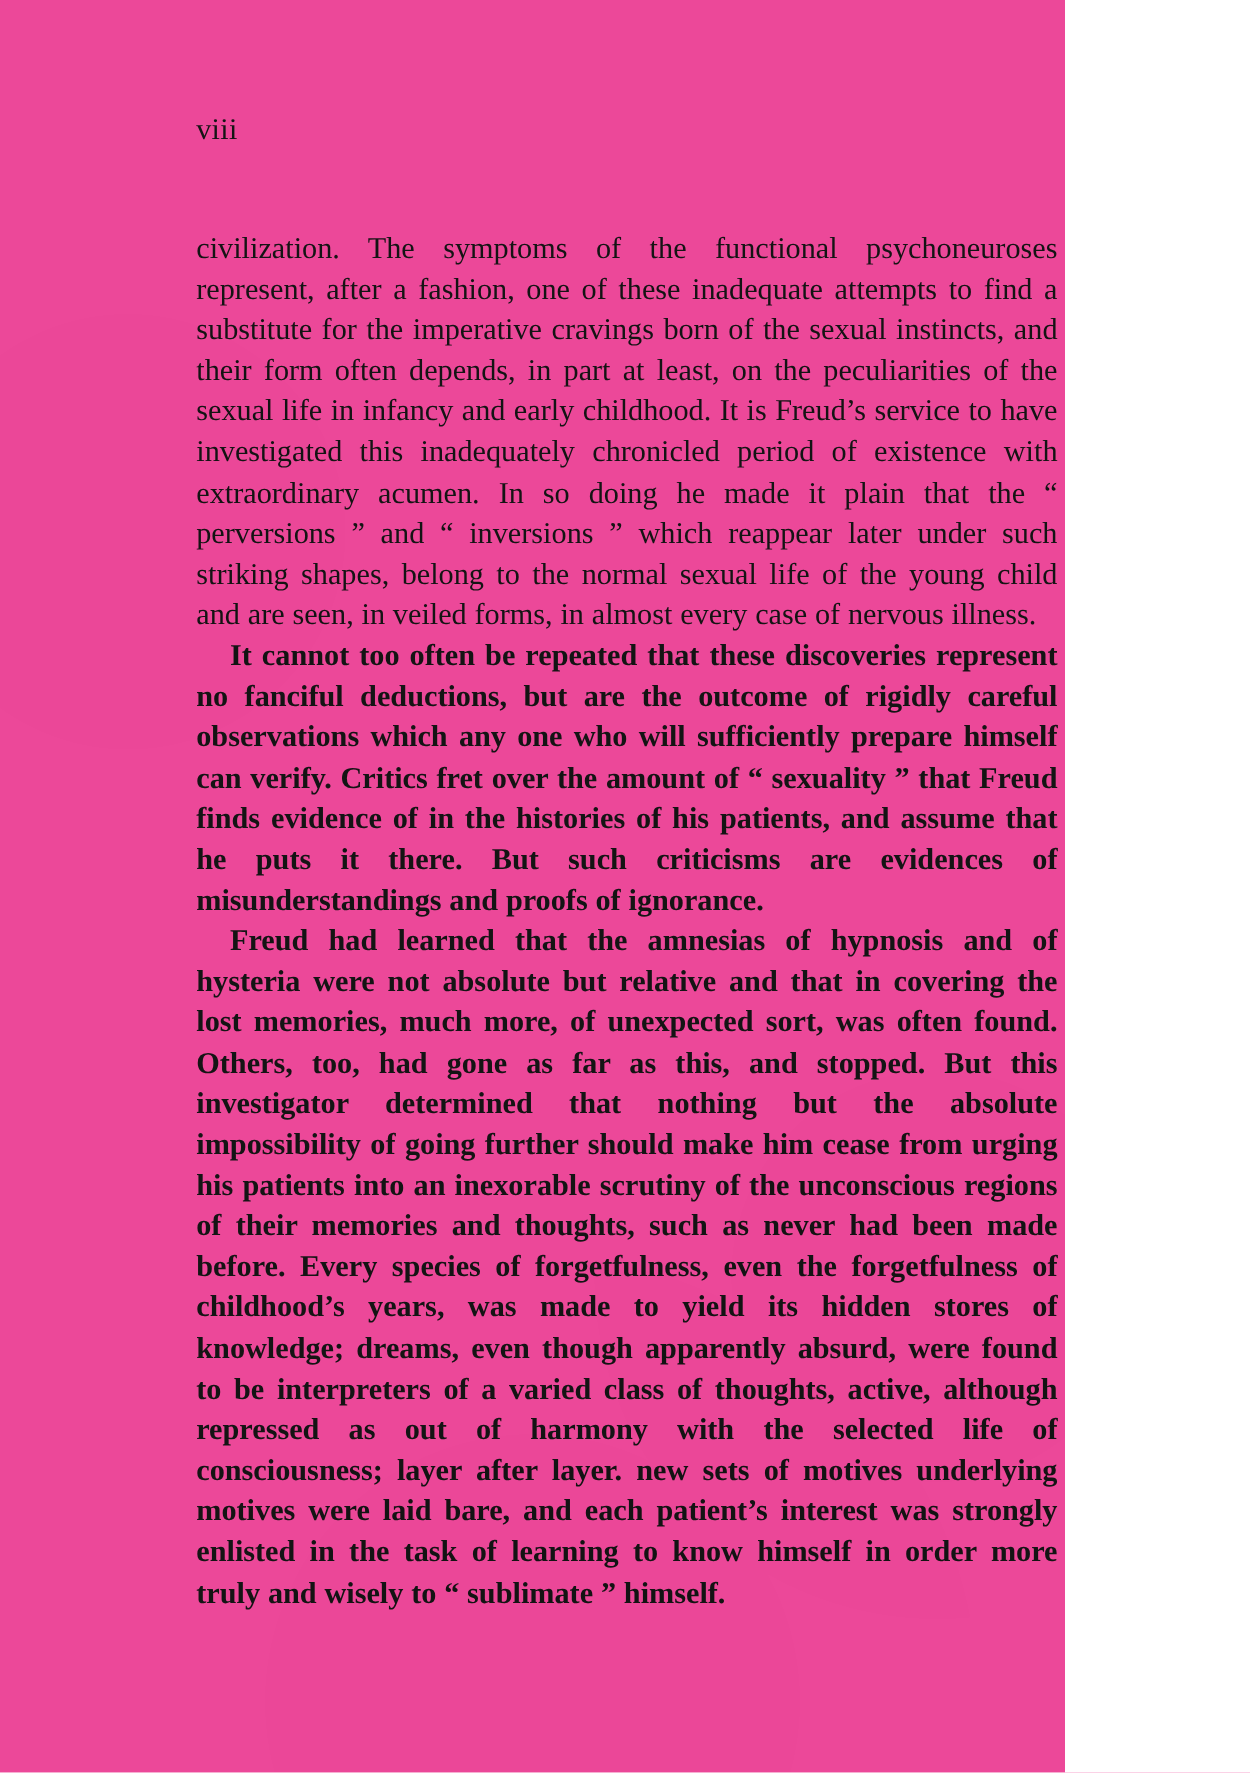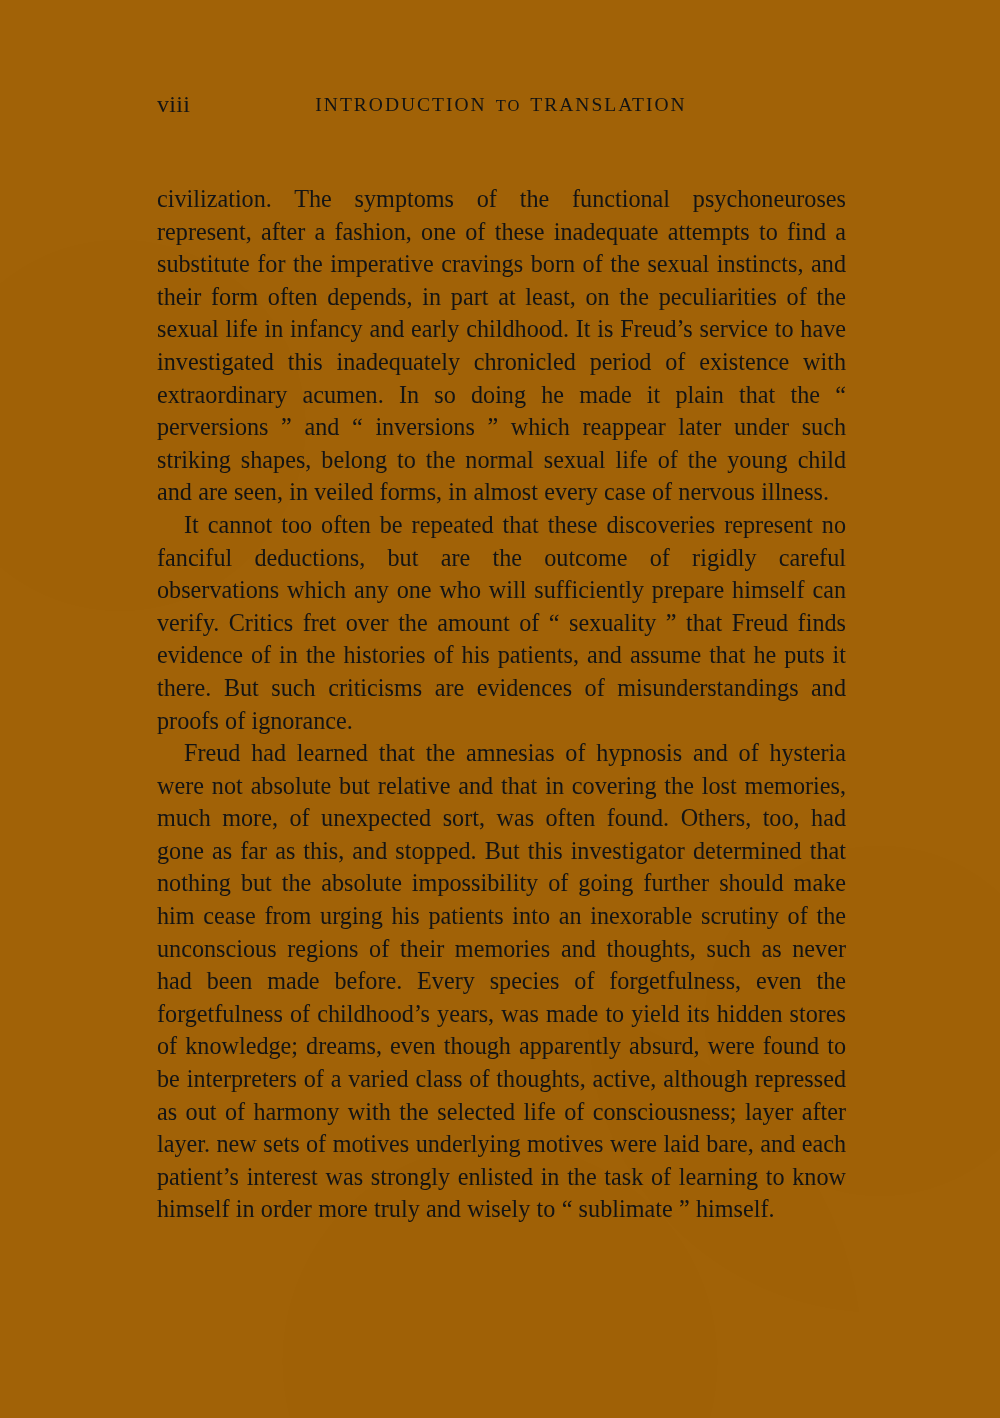--- a/index.html
+++ b/index.html
@@ -12,23 +12,23 @@
     width: 1000px;
     height: 1418px;
     overflow: hidden;
     font-family: "Liberation Serif", "DejaVu Serif", serif;
     color: #111111;
     -webkit-font-smoothing: antialiased;
   }
 
   .page {
     position: relative;
-    width: 1000px;
+    width: 852px;
     height: 1418px;
-    background: #a16207;
+    background: #ec4899;
   }
 
   
   .running-head {
     position: absolute;
     left: 157px;
     top: 88px;
     width: 688px;
     height: 30px;
   }
@@ -77,20 +77,21 @@
     line-height: 32.6px;
     text-align: justify;
     text-align-last: left;
     text-indent: 0;
     color: #141414;
     word-spacing: 0.2px;
     hyphens: none;
   }
   p.para.indent {
     text-indent: 27px;
+    font-weight: bold;
   }
 
   
   .grain {
     position: absolute;
     inset: 0;
     pointer-events: none;
     opacity: 0.5;
     background:
       radial-gradient(circle at 12% 30%, rgba(0,0,0,0.012), rgba(0,0,0,0) 28%),
@@ -98,23 +99,20 @@
       radial-gradient(circle at 50% 96%, rgba(0,0,0,0.010), rgba(0,0,0,0) 30%);
   }
 </style>
 </head>
 <body>
 
 <div class="page">
 
   <div class="running-head">
     <span class="folio">viii</span>
-    <div class="head-title">
-      <span>INTRODUCTION</span><span class="gap"></span><span class="cap-small">TO</span><span class="gap"></span><span>TRANSLATION</span>
-    </div>
   </div>
 
   <div class="textblock">
 
     <p class="para">civilization. The symptoms of the functional psychoneuroses represent, after a fashion, one of these inadequate attempts to find a substitute for the imperative cravings born of the sexual instincts, and their form often depends, in part at least, on the peculiarities of the sexual life in infancy and early childhood. It is Freud’s service to have investigated this inadequately chronicled period of existence with extraordinary acumen. In so doing he made it plain that the “ perversions ” and “ inversions ” which reappear later under such striking shapes, belong to the normal sexual life of the young child and are seen, in veiled forms, in almost every case of nervous illness.</p>
 
     <p class="para indent">It cannot too often be repeated that these discoveries represent no fanciful deductions, but are the outcome of rigidly careful observations which any one who will sufficiently prepare himself can verify. Critics fret over the amount of “ sexuality ” that Freud finds evidence of in the histories of his patients, and assume that he puts it there. But such criticisms are evidences of misunderstandings and proofs of ignorance.</p>
 
     <p class="para indent">Freud had learned that the amnesias of hypnosis and of hysteria were not absolute but relative and that in covering the lost memories, much more, of unexpected sort, was often found. Others, too, had gone as far as this, and stopped. But this investigator determined that nothing but the absolute impossibility of going further should make him cease from urging his patients into an inexorable scrutiny of the unconscious regions of their memories and thoughts, such as never had been made before. Every species of forgetfulness, even the forgetfulness of childhood’s years, was made to yield its hidden stores of knowledge; dreams, even though apparently absurd, were found to be interpreters of a varied class of thoughts, active, although repressed as out of harmony with the selected life of consciousness; layer after layer. new sets of motives underlying motives were laid bare, and each patient’s interest was strongly enlisted in the task of learning to know himself in order more truly and wisely to “ sublimate ” himself.</p>
 

